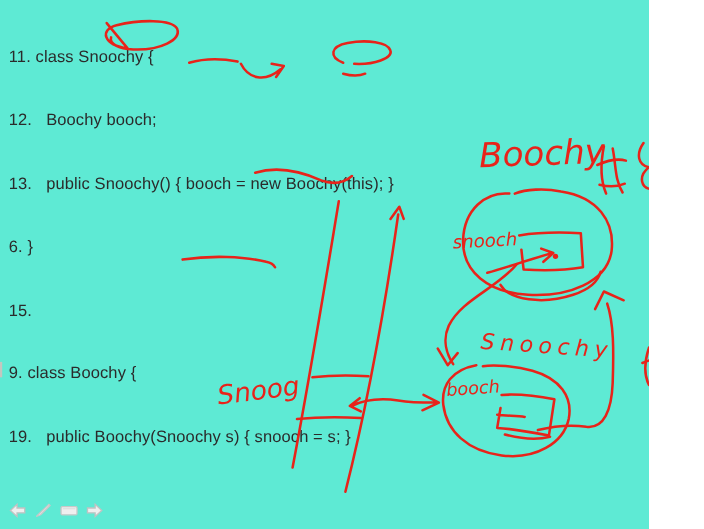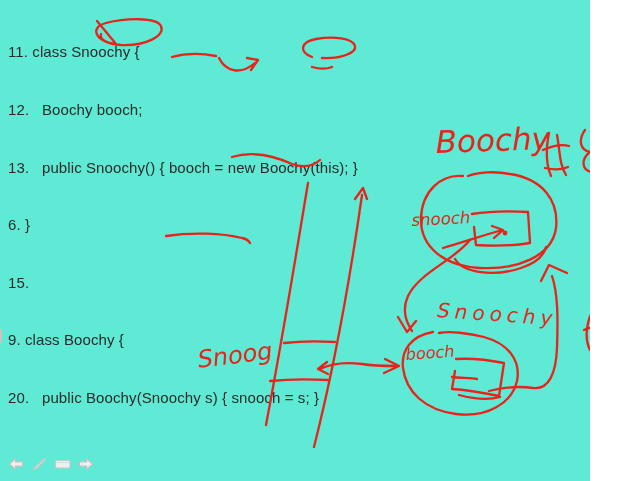--- a/index.html
+++ b/index.html
@@ -34,21 +34,21 @@
 
 <div class="screen">
 
   <div class="code">
     <div>11. class Snoochy {</div>
     <div>12.   Boochy booch;</div>
     <div>13.   public Snoochy() { booch = new Boochy(this); }</div>
     <div>6. }</div>
     <div>15.</div>
     <div>9. class Boochy {</div>
-    <div>20.   public Boochy(Snoochy s) { snooch = s; }</div>
+    <div>19.   public Boochy(Snoochy s) { snooch = s; }</div>
     
     
     
     
     
     
     
   </div>
 
   <svg class="ink-svg" width="640" height="481" viewBox="0 0 640 481">

